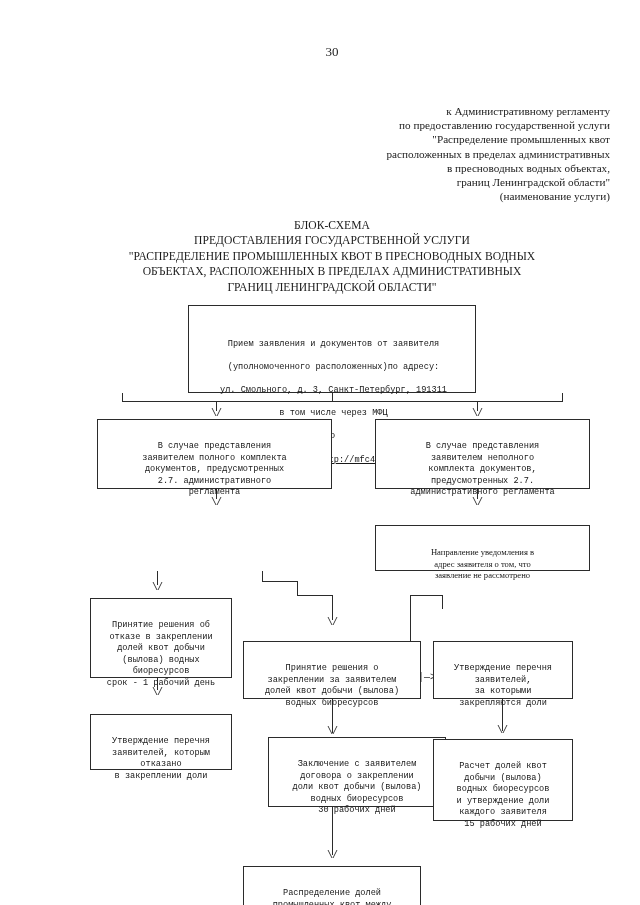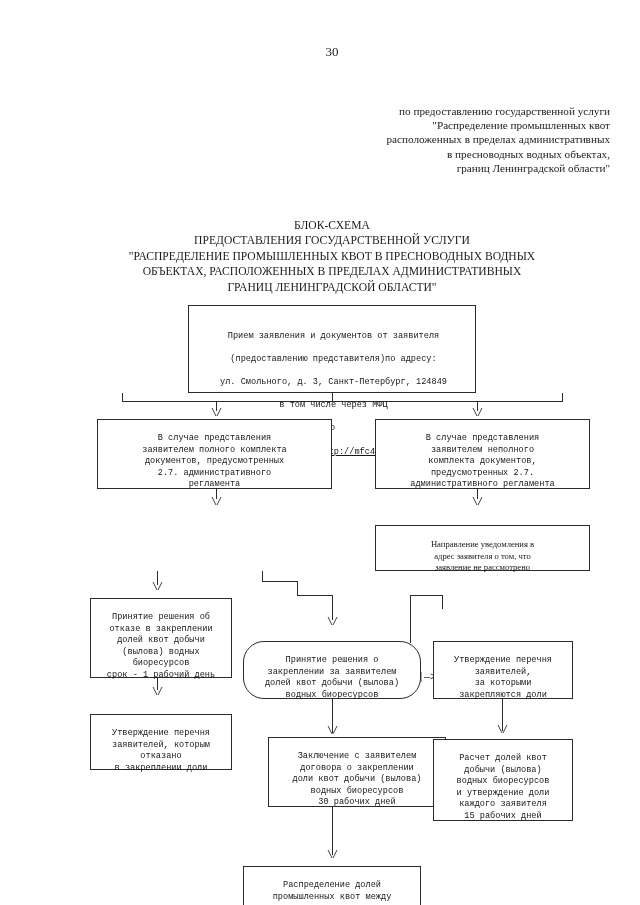--- a/index.html
+++ b/index.html
@@ -73,21 +73,21 @@
   .node {
     position: absolute;
     box-sizing: border-box;
     border: 1px solid #2b2b2b;
     background: #ffffff;
     font-family: "Liberation Mono", monospace;
     font-size: 8.6px;
     line-height: 11.6px;
     color: #171717;
     text-align: center;
-    padding: 13px 2px 3px 2px;
+    padding: 21px 2px 3px 2px;
     white-space: pre-line;
     z-index: 3;
   }
   .node.left-align { text-align: left; padding-left: 5px; }
 
   
   .vline {
     position: absolute;
     width: 1px;
     background: #2b2b2b;
@@ -119,41 +119,43 @@
   .link-url { text-decoration: underline; }
 </style>
 </head>
 <body>
 
 <div class="page">
 
   <div class="page-number">30</div>
 
   <div class="header-block">
+    <div>к Административному регламенту</div>
     <div>по предоставлению государственной услуги</div>
     <div>"Распределение промышленных квот</div>
     <div>расположенных в пределах административных</div>
     <div>в пресноводных водных объектах,</div>
     <div>границ Ленинградской области"</div>
+    <div>(наименование услуги)</div>
   </div>
 
   <div class="doc-title">
     <div>БЛОК-СХЕМА</div>
     <div>ПРЕДОСТАВЛЕНИЯ ГОСУДАРСТВЕННОЙ УСЛУГИ</div>
     <div>"РАСПРЕДЕЛЕНИЕ ПРОМЫШЛЕННЫХ КВОТ В ПРЕСНОВОДНЫХ ВОДНЫХ</div>
     <div>ОБЪЕКТАХ, РАСПОЛОЖЕННЫХ В ПРЕДЕЛАХ АДМИНИСТРАТИВНЫХ</div>
     <div>ГРАНИЦ ЛЕНИНГРАДСКОЙ ОБЛАСТИ"</div>
   </div>
 
   <div class="chart">
 
     <div class="node left-align" style="left:176px; top:305px; width:288px; height:88px; text-align:center;">
       <div>Прием заявления и документов от заявителя</div>
-      <div>(предоставлению представителя)по адресу:</div>
-      <div>ул. Смольного, д. 3, Санкт-Петербург, 124849</div>
+      <div>(уполномоченного расположенных)по адресу:</div>
+      <div>ул. Смольного, д. 3, Санкт-Петербург, 191311</div>
       <div>в том числе через МФЦ</div>
       <div style="text-align:left; padding-left:2px;">(адреса указаны на сайте по</div>
       <div style="text-align:left; padding-left:16px;"><span>электронному адресу: </span><span class="link-url">http://mfc47.ru/</span></div>
       <div style="text-align:left; padding-left:16px;">срок - 1 рабочий день</div>
     </div>
 
     <div class="vline" style="left:320px; top:393px; height:8px;"></div>
     <div class="hline" style="left:110px; top:401px; width:440px;"></div>
     <div class="vline" style="left:110px; top:393px; height:9px;"></div>
     <div class="vline" style="left:550px; top:393px; height:9px;"></div>
@@ -199,21 +201,21 @@
     <div class="hline" style="left:398px; top:595px; width:32px;"></div>
     <div class="vline" style="left:398px; top:595px; height:48px;"></div>
 
     <div class="node" style="left:78px; top:598px; width:142px; height:80px;">Принятие решения об
 отказе в закреплении
 долей квот добычи
 (вылова) водных
 биоресурсов
 срок - 1 рабочий день</div>
 
-    <div class="node" style="left:231px; top:641px; width:178px; height:58px;border-radius:21px;">Принятие решения о
+    <div class="node" style="left:231px; top:641px; width:178px; height:58px;">Принятие решения о
 закреплении за заявителем
 долей квот добычи (вылова)
 водных биоресурсов</div>
 
     <div class="node" style="left:421px; top:641px; width:140px; height:58px;">Утверждение перечня
 заявителей,
 за которыми
 закрепляются доли</div>
 
     <div class="arrow-right" style="left:406px; top:673px;">|—&gt;</div>

